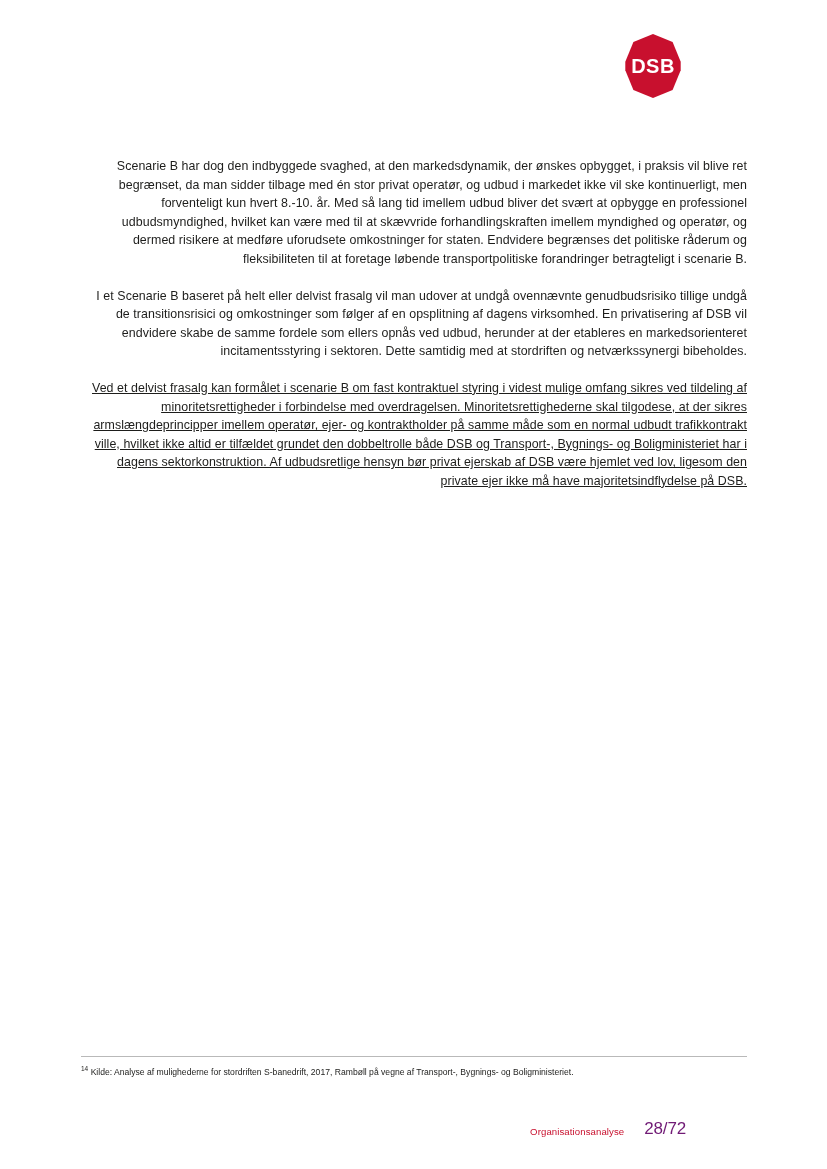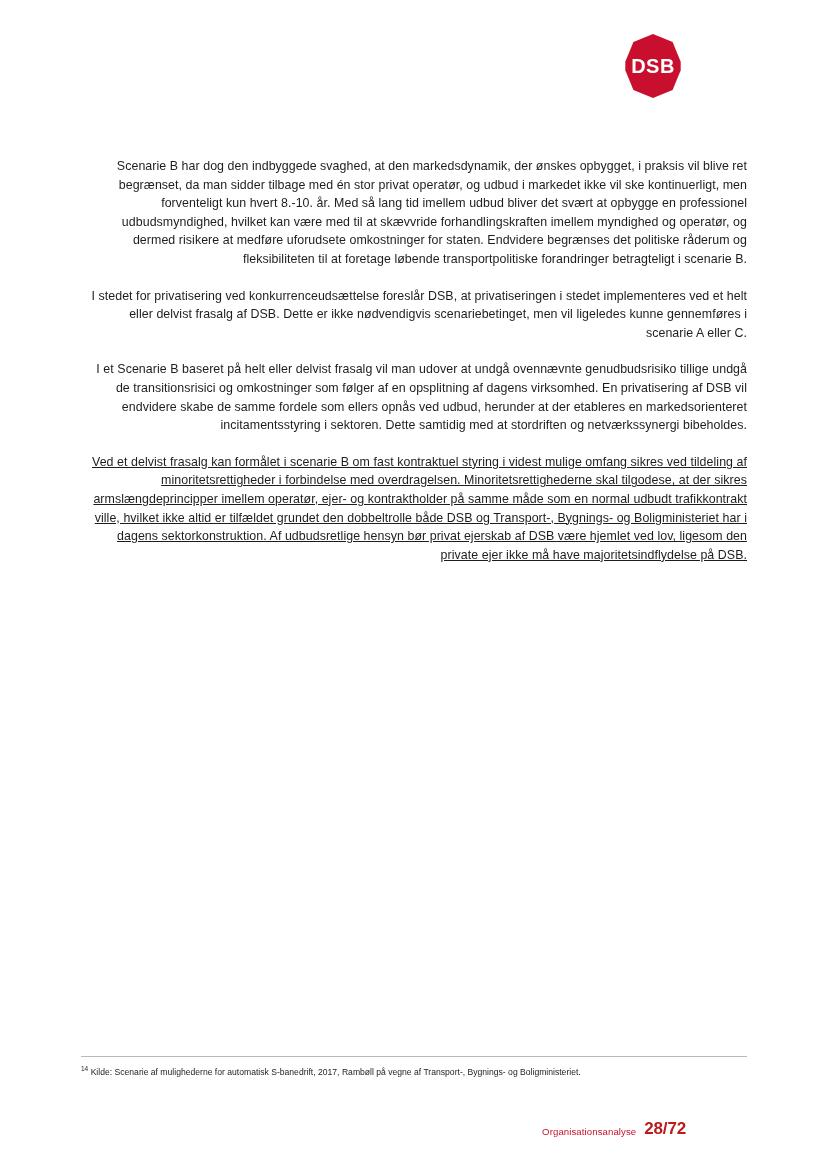--- a/index.html
+++ b/index.html
@@ -94,59 +94,58 @@
     line-height: 0;
   }
 
   
   .footer {
     position: absolute;
     right: 82px;
     bottom: 30px;
     display: flex;
     align-items: flex-end;
-    gap: 8px;
+    gap: 20px;
   }
   .footer-label {
     font-size: 9.6px;
     color: #c8102e;
     padding-bottom: 2px;
     letter-spacing: 0.01em;
   }
   .footer-page {
     font-size: 17px;
-    font-weight: bold;
-    color: #b91c1c;
+    font-weight: normal;
+    color: #701a75;
     letter-spacing: -0.01em;
   }
 </style>
 </head>
 <body>
 
 <div class="page">
 
   <div class="logo-wrap">
     <svg width="66" height="66" viewBox="0 0 66 66">
       <polygon points="33,1 52.6,9.1 60.7,28.7 60.7,37.3 52.6,56.9 33,65 13.4,56.9 5.3,37.3 5.3,28.7 13.4,9.1" fill="#c8102e"></polygon>
     </svg>
     <div class="logo-text">DSB</div>
   </div>
 
   <div class="content">
     <p class="para">Scenarie B har dog den indbyggede svaghed, at den markedsdynamik, der ønskes opbygget, i praksis vil blive ret begrænset, da man sidder tilbage med én stor privat operatør, og udbud i markedet ikke vil ske kontinuerligt, men forventeligt kun hvert 8.-10. år. Med så lang tid imellem udbud bliver det svært at opbygge en professionel udbudsmyndighed, hvilket kan være med til at skævvride forhandlingskraften imellem myndighed og operatør, og dermed risikere at medføre uforudsete omkostninger for staten. Endvidere begrænses det politiske råderum og fleksibiliteten til at foretage løbende transportpolitiske forandringer betragteligt i scenarie B.</p>
-    <p class="para">I stedet for privatisering ved konkurrenceudsættelse foreslår DSB, at privatiseringen i stedet implementeres ved et helt eller delvist frasalg af DSB. Dette er ikke nødvendigvis scenariebetinget, men vil ligeledes kunne gennemføres i scenarie A eller C.</p>
     <p class="para">I et Scenarie B baseret på helt eller delvist frasalg vil man udover at undgå ovennævnte genudbudsrisiko tillige undgå de transitionsrisici og omkostninger som følger af en opsplitning af dagens virksomhed. En privatisering af DSB vil endvidere skabe de samme fordele som ellers opnås ved udbud, herunder at der etableres en markedsorienteret incitamentsstyring i sektoren. Dette samtidig med at stordriften og netværkssynergi bibeholdes.</p>
     <p class="para">Ved et delvist frasalg kan formålet i scenarie B om fast kontraktuel styring i videst mulige omfang sikres ved tildeling af minoritetsrettigheder i forbindelse med overdragelsen. Minoritetsrettighederne skal tilgodese, at der sikres armslængdeprincipper imellem operatør, ejer- og kontraktholder på samme måde som en normal udbudt trafikkontrakt ville, hvilket ikke altid er tilfældet grundet den dobbeltrolle både DSB og Transport-, Bygnings- og Boligministeriet har i dagens sektorkonstruktion. Af udbudsretlige hensyn bør privat ejerskab af DSB være hjemlet ved lov, ligesom den private ejer ikke må have majoritetsindflydelse på DSB.</p>
   </div>
 
   <div class="footnote-rule"></div>
 
   <div class="footnote">
     <sup>14</sup>
-    <span>Kilde: Scenarie af mulighederne for automatisk S-banedrift, 2017, Rambøll på vegne af Transport-, Bygnings- og Boligministeriet.</span>
+    <span>Kilde: Analyse af mulighederne for stordriften S-banedrift, 2017, Rambøll på vegne af Transport-, Bygnings- og Boligministeriet.</span>
   </div>
 
   <div class="footer">
     <span class="footer-label">Organisationsanalyse</span>
     <span class="footer-page">28/72</span>
   </div>
 
 </div>
 
 </body></html>

